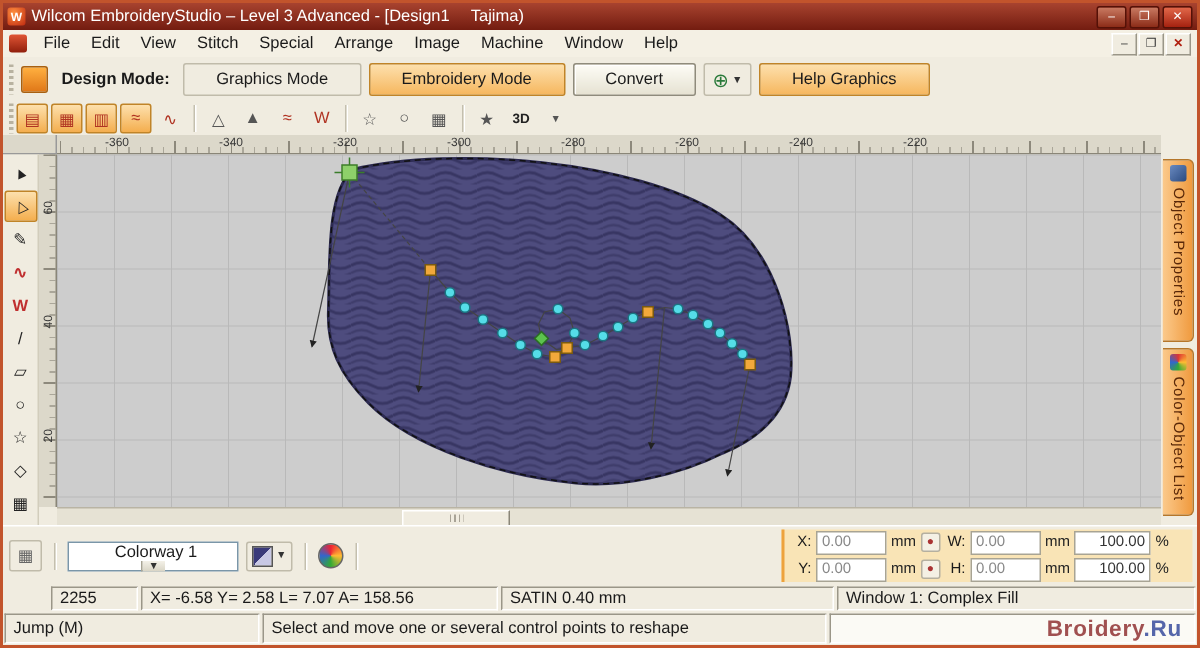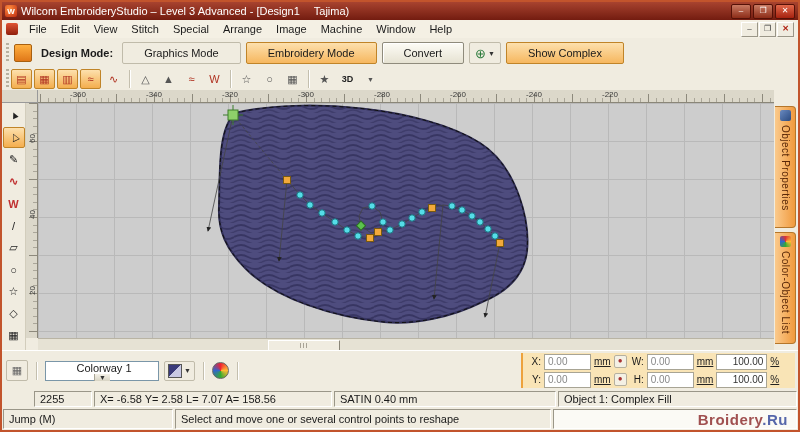--- a/index.html
+++ b/index.html
@@ -119,21 +119,21 @@
     background:#f9e4b6;border-left:2px solid #eda23c;display:flex;flex-direction:column;
     justify-content:center;gap:2px;padding-left:6px;box-sizing:border-box;font-size:10px;}
   .coord-row{display:flex;align-items:center;gap:3px;height:16px;}
   .coord-row label{width:12px;text-align:right;}
   .cfield{width:42px;height:14px;background:#ffffff;border:1px solid #a8a494;color:#888;
     font-size:10px;display:flex;align-items:center;padding-left:3px;}
   .pfield{width:46px;height:14px;background:#fff;border:1px solid #a8a494;color:#333;
     font-size:10px;display:flex;align-items:center;justify-content:flex-end;padding-right:3px;}
   .lock-dot{width:11px;height:11px;border:1px solid #b5b0a0;border-radius:2px;color:#a33;
     font-size:8px;line-height:9px;text-align:center;background:#f4f0e4;}
-  .unit{color:#222;text-decoration:underline;}
+  .unit{color:#222;}
   
   .status1{position:absolute;top:388px;left:0;right:0;height:18px;background:#f0ece0;
     display:flex;font-size:11px;}
   .seg{border:1px solid;border-color:#9a9688 #fff #fff #9a9688;margin:1px;
     padding:0 5px;display:flex;align-items:center;box-sizing:border-box;white-space:nowrap;overflow:hidden;}
   .s1{width:58px;margin-left:32px;}.s2{width:238px;}.s3{width:222px;}.s4{flex:1;}
   .status2{position:absolute;top:406px;left:0;right:0;height:22px;background:#f0ece0;
     display:flex;font-size:11px;}
   .hintseg{width:376px;}
   .jumpseg{width:170px;}
@@ -181,21 +181,21 @@
     <div class="grip"></div>
     <div class="mode-ico"></div>
     <span class="mode-label">Design Mode:</span>
     <div class="tb-btn">Graphics Mode</div>
     <div class="tb-btn orange">Embroidery Mode</div>
     <div class="tb-btn raised">Convert</div>
     <div class="globe-btn">
       <span class="globe-glyph">⊕</span>
       <span class="dd-arrow">▼</span>
     </div>
-    <div class="tb-btn orange">Show Complex</div>
+    <div class="tb-btn orange">Help Graphics</div>
   </div>
 
   <div class="iconbar">
     <div class="grip"></div>
     <div class="ibtn hl c-red">▤</div>
     <div class="ibtn hl c-red">▦</div>
     <div class="ibtn hl c-red">▥</div>
     <div class="ibtn hl c-red">≈</div>
     <div class="ibtn c-red">∿</div>
     <div class="sep-v"></div>
@@ -384,21 +384,21 @@
         <div class="pfield">100.00</div>
         <span class="unit">%</span>
       </div>
     </div>
   </div>
 
   <div class="status1">
     <div class="seg s1">2255</div>
     <div class="seg s2">X= -6.58 Y=  2.58 L=  7.07 A= 158.56</div>
     <div class="seg s3">SATIN  0.40 mm</div>
-    <div class="seg s4">Object 1: Complex Fill</div>
+    <div class="seg s4">Window 1: Complex Fill</div>
   </div>
 
   <div class="status2">
     <div class="seg jumpseg">Jump (M)</div>
     <div class="seg hintseg">Select and move one or several control points to reshape</div>
     <div class="brandseg">
       <span class="brand"><span>Broidery</span><span class="ru">.Ru</span></span>
     </div>
   </div>
 

